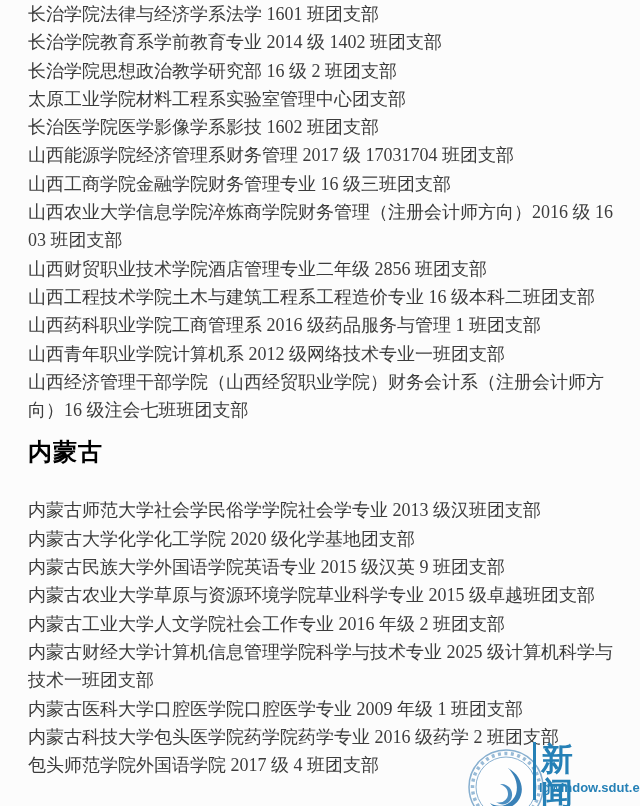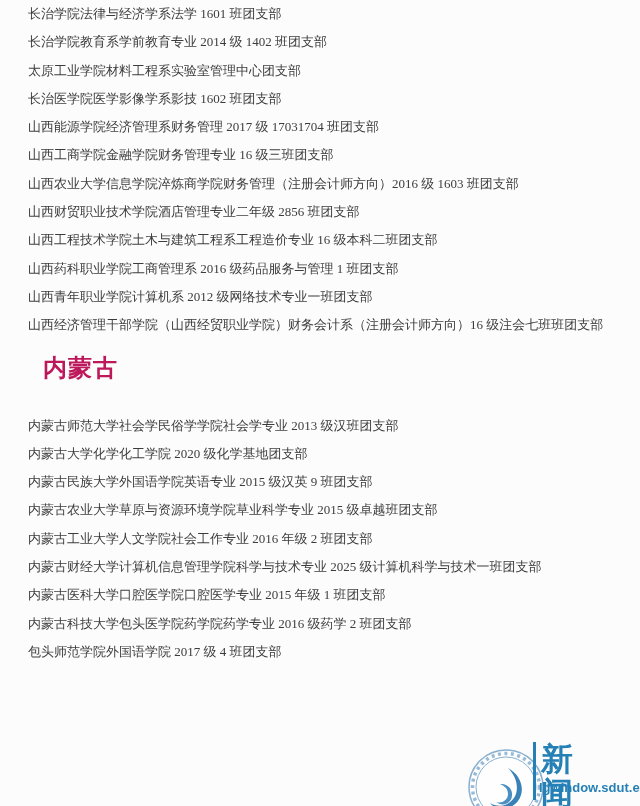--- a/index.html
+++ b/index.html
@@ -12,21 +12,21 @@
     font-family: "Liberation Serif", "DejaVu Serif", serif;
   }
   .content {
     position: absolute;
     left: 28px;
     top: 0;
     width: 588px;
   }
   .entry {
     margin: 0;
-    font-size: 13px;
+    font-size: 18px;
     line-height: 28.3px;
     color: #3c3c3c;
     letter-spacing: 0;
     word-break: break-all;
   }
   .region-heading {
     margin: 13px 0 29px 0;
     font-size: 24px;
     line-height: 30px;
     font-weight: bold;
@@ -73,38 +73,39 @@
   }
 </style>
 </head>
 <body>
 
 <div class="page" style="background: rgb(252, 252, 252);">
 
   <div class="content" id="branch-list">
       <p class="entry">长治学院法律与经济学系法学 1601 班团支部</p>
       <p class="entry">长治学院教育系学前教育专业 2014 级 1402 班团支部</p>
+      <p class="entry">长治学院思想政治教学研究部 16 级 2 班团支部</p>
       <p class="entry">太原工业学院材料工程系实验室管理中心团支部</p>
       <p class="entry">长治医学院医学影像学系影技 1602 班团支部</p>
       <p class="entry">山西能源学院经济管理系财务管理 2017 级 17031704 班团支部</p>
       <p class="entry">山西工商学院金融学院财务管理专业 16 级三班团支部</p>
       <p class="entry">山西农业大学信息学院淬炼商学院财务管理（注册会计师方向）2016 级 1603 班团支部</p>
       <p class="entry">山西财贸职业技术学院酒店管理专业二年级 2856 班团支部</p>
       <p class="entry">山西工程技术学院土木与建筑工程系工程造价专业 16 级本科二班团支部</p>
       <p class="entry">山西药科职业学院工商管理系 2016 级药品服务与管理 1 班团支部</p>
       <p class="entry">山西青年职业学院计算机系 2012 级网络技术专业一班团支部</p>
       <p class="entry">山西经济管理干部学院（山西经贸职业学院）财务会计系（注册会计师方向）16 级注会七班班团支部</p>
-      <h2 class="region-heading" style="color: #be185d; margin-left: 15px;">内蒙古</h2>
+      <h2 class="region-heading" style="color: #000000;">内蒙古</h2>
       <p class="entry">内蒙古师范大学社会学民俗学学院社会学专业 2013 级汉班团支部</p>
       <p class="entry">内蒙古大学化学化工学院 2020 级化学基地团支部</p>
       <p class="entry">内蒙古民族大学外国语学院英语专业 2015 级汉英 9 班团支部</p>
       <p class="entry">内蒙古农业大学草原与资源环境学院草业科学专业 2015 级卓越班团支部</p>
       <p class="entry">内蒙古工业大学人文学院社会工作专业 2016 年级 2 班团支部</p>
       <p class="entry">内蒙古财经大学计算机信息管理学院科学与技术专业 2025 级计算机科学与技术一班团支部</p>
-      <p class="entry">内蒙古医科大学口腔医学院口腔医学专业 2015 年级 1 班团支部</p>
+      <p class="entry">内蒙古医科大学口腔医学院口腔医学专业 2009 年级 1 班团支部</p>
       <p class="entry">内蒙古科技大学包头医学院药学院药学专业 2016 级药学 2 班团支部</p>
       <p class="entry">包头师范学院外国语学院 2017 级 4 班团支部</p>
     </div>
 
   <div class="watermark">
     <svg class="seal" width="78" height="78" viewBox="0 0 78 78">
       <circle cx="39" cy="39" r="37" fill="#ffffff" fill-opacity="0.55" stroke="#7ea9cc" stroke-width="1.5"></circle>
       <circle cx="39" cy="39" r="30" fill="none" stroke="#7ea9cc" stroke-width="1"></circle>
       <circle cx="39" cy="39" r="33.5" fill="none" stroke="#7ea9cc" stroke-width="3.5" stroke-dasharray="3 3.5" opacity="0.85"></circle>
       <path d="M41 20 C54 27 59 42 51 53 C44 62 30 64 23 55

